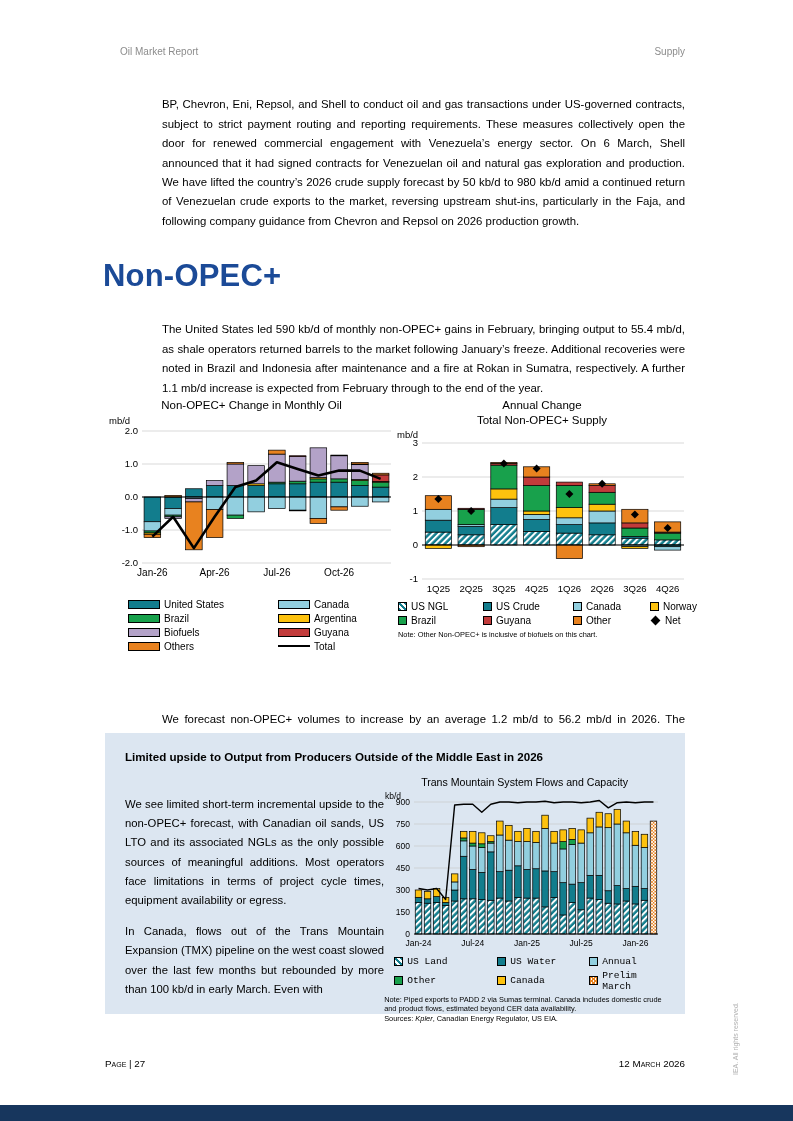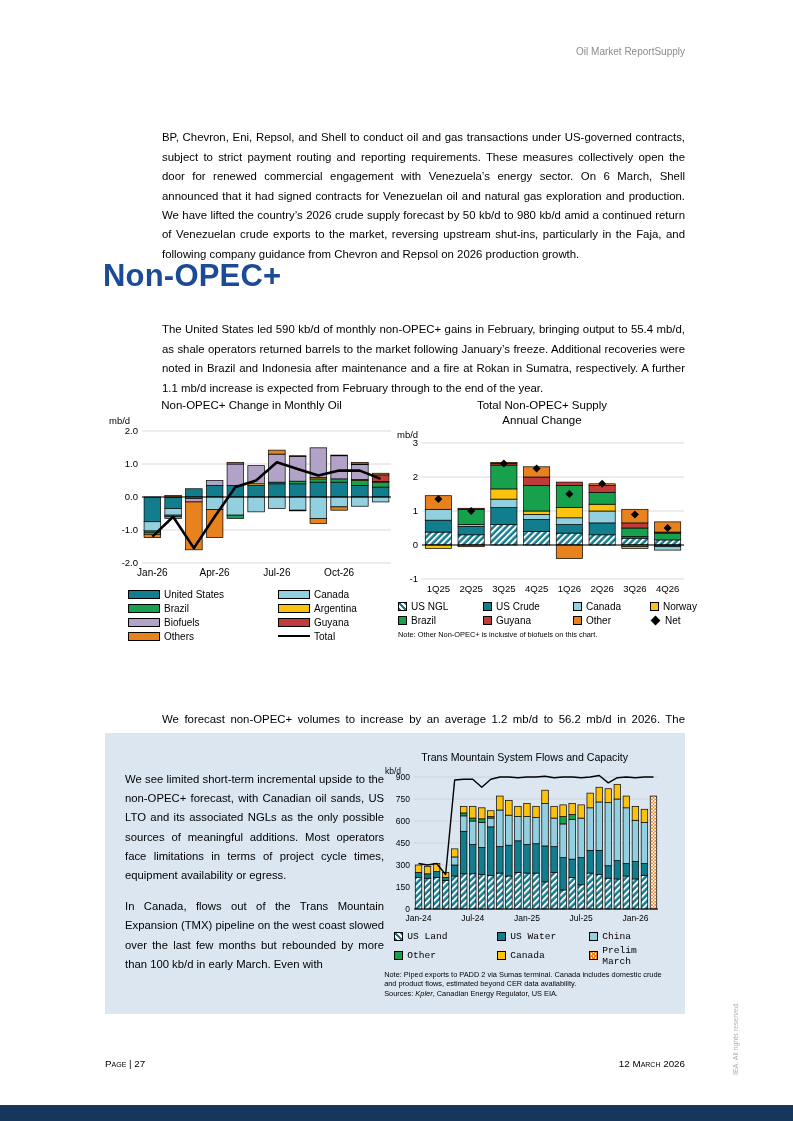--- a/index.html
+++ b/index.html
@@ -1,45 +1,45 @@
 <!DOCTYPE html>
 <html><head>
 <meta charset="utf-8">
 <style>
   html,body{margin:0;padding:0;}
   body{width:793px;height:1121px;position:relative;background:#ffffff;
        font-family:"Liberation Sans", sans-serif;color:#000;}
   .page{position:absolute;inset:0;overflow:hidden;}
 
   .hdr{position:absolute;top:46px;left:105px;right:108px;display:flex;
-       justify-content:flex-end;font-size:10px;color:#8c8c8c;margin-left:15px;}
+       justify-content:space-between;font-size:10px;color:#8c8c8c;margin-left:15px;}
 
   .para{position:absolute;left:162px;width:523px;font-size:11.4px;line-height:19.4px;
         text-align:justify;}
-  #p1{top:117px;}
+  #p1{top:84px;}
   #p2{top:309px;}
   #p3{top:666px;margin-top:44px;}
 
   h1.main-h{position:absolute;top:258px;left:103px;margin:0;font-size:31px;
         font-weight:bold;letter-spacing:.2px;text-align:right;}
 
   .charts-row{position:absolute;top:398px;left:108px;width:580px;display:flex;
         justify-content:space-between;}
   .fig{display:flex;flex-direction:column;}
   .fig-title{text-align:center;font-size:11.5px;line-height:14.5px;margin-bottom:2px;}
   svg text{font-family:"Liberation Sans",sans-serif;}
 
   .legend{display:grid;row-gap:3px;margin-top:2px;}
   .lg-item{display:flex;align-items:center;gap:4px;font-size:10px;line-height:11px;}
   .sw{box-sizing:border-box;border:1px solid #000;flex:0 0 auto;}
   .sw.big{width:32px;height:9px;}
   .sw.small{width:9px;height:9px;}
   .sw.line{width:32px;height:2.6px;background:#000;border:none;}
   .sw.diamond{width:7px;height:7px;background:#000;border:none;transform:rotate(45deg);margin:0 2px;}
-  #legend-0{grid-template-columns:150px auto;margin-left:20px;margin-top:8px;text-align:right;}
+  #legend-0{grid-template-columns:150px auto;margin-left:20px;margin-top:18px;text-align:right;}
   #legend-1{grid-template-columns:85px 90px 77px auto;margin-left:2px;margin-top:4px;}
   #legend-2{grid-template-columns:103px 92px auto;margin-left:10px;margin-top:2px;font-size:9.5px;font-family:Liberation Mono, monospace;}
   #legend-2 .lg-item{font-size:9.6px;}
 
   .chart-note{font-size:7.4px;color:#000;margin-top:4px;margin-left:2px;}
 
   .box{position:absolute;top:733px;left:105px;width:580px;height:281px;box-sizing:border-box;
        background:#dce6f1;padding:17px 20px 10px 20px;}
   .box h2{margin:0 0 12px 0;font-size:11.6px;font-weight:bold;}
   .box-cols{display:flex;justify-content:space-between;}
@@ -205,22 +205,22 @@
           </div>
           <div class="lg-item">
             <span class="sw line"></span>
             <span>Total</span>
           </div>
         </div>
     </figure>
 
     <figure class="fig" style="width:292px;margin:0">
       <div class="fig-title">
+        <div>Annual Change</div>
         <div>Total Non-OPEC+ Supply</div>
-        <div>Annual Change</div>
       </div>
       <svg id="chart-svg-1" width="292" height="168">
           <line x1="26" x2="288" y1="14" y2="14" stroke="#c8c8c8" stroke-width="0.7"></line>
           <text x="22" y="17" text-anchor="end" font-size="9.5">3</text>
           <line x1="26" x2="288" y1="48" y2="48" stroke="#c8c8c8" stroke-width="0.7"></line>
           <text x="22" y="51" text-anchor="end" font-size="9.5">2</text>
           <line x1="26" x2="288" y1="82" y2="82" stroke="#c8c8c8" stroke-width="0.7"></line>
           <text x="22" y="85" text-anchor="end" font-size="9.5">1</text>
           <line x1="26" x2="288" y1="116" y2="116" stroke="#c8c8c8" stroke-width="0.7"></line>
           <text x="22" y="119" text-anchor="end" font-size="9.5">0</text>
@@ -332,20 +332,21 @@
           </div>
         </div>
       <div class="chart-note">Note: Other Non-OPEC+  is inclusive of biofuels on this chart.</div>
     </figure>
 
   </div>
 
   <p class="para" id="p3">We forecast non-OPEC+ volumes to increase by an average 1.2 mb/d to 56.2 mb/d in 2026. The Americas Quintet will continue to account for the overwhelming majority of gains (1 mb/d). Qatar has been revised down this month due to shut-in production following attacks on its energy infrastructure.</p>
 
   <section class="box">
+    <h2>Limited upside to Output from Producers Outside of the Middle East in 2026</h2>
     <div class="box-cols">
       <div class="box-text">
         <p>We see limited short-term incremental upside to the non-OPEC+ forecast, with Canadian oil sands, US LTO and its associated NGLs as the only possible sources of meaningful additions. Most operators face limitations in terms of project cycle times, equipment availability or egress.</p>
         <p>In Canada, flows out of the Trans Mountain Expansion (TMX) pipeline on the west coast slowed over the last few months but rebounded by more than 100 kb/d in early March. Even with</p>
       </div>
       <div class="box-fig">
         <div class="fig-title">Trans Mountain System Flows and Capacity</div>
         <svg id="chart-svg-2" width="278" height="160">
             <line x1="30" x2="274" y1="12" y2="12" stroke="#c8c8c8" stroke-width="0.7"></line>
             <text x="26" y="15" text-anchor="end" font-size="8.5">900</text>
@@ -481,21 +482,21 @@
             <div class="lg-item">
               <span class="sw small" style="background: repeating-linear-gradient(45deg, rgb(18, 125, 141) 0px, rgb(18, 125, 141) 2px, rgb(255, 255, 255) 2px, rgb(255, 255, 255) 4px);"></span>
               <span>US Land</span>
             </div>
             <div class="lg-item">
               <span class="sw small" style="background: rgb(18, 125, 141);"></span>
               <span>US Water</span>
             </div>
             <div class="lg-item">
               <span class="sw small" style="background: rgb(146, 207, 223);"></span>
-              <span>China</span>
+              <span>Annual</span>
             </div>
             <div class="lg-item">
               <span class="sw small" style="background: rgb(24, 161, 76);"></span>
               <span>Other</span>
             </div>
             <div class="lg-item">
               <span class="sw small" style="background: rgb(253, 194, 14);"></span>
               <span>Canada</span>
             </div>
             <div class="lg-item">

